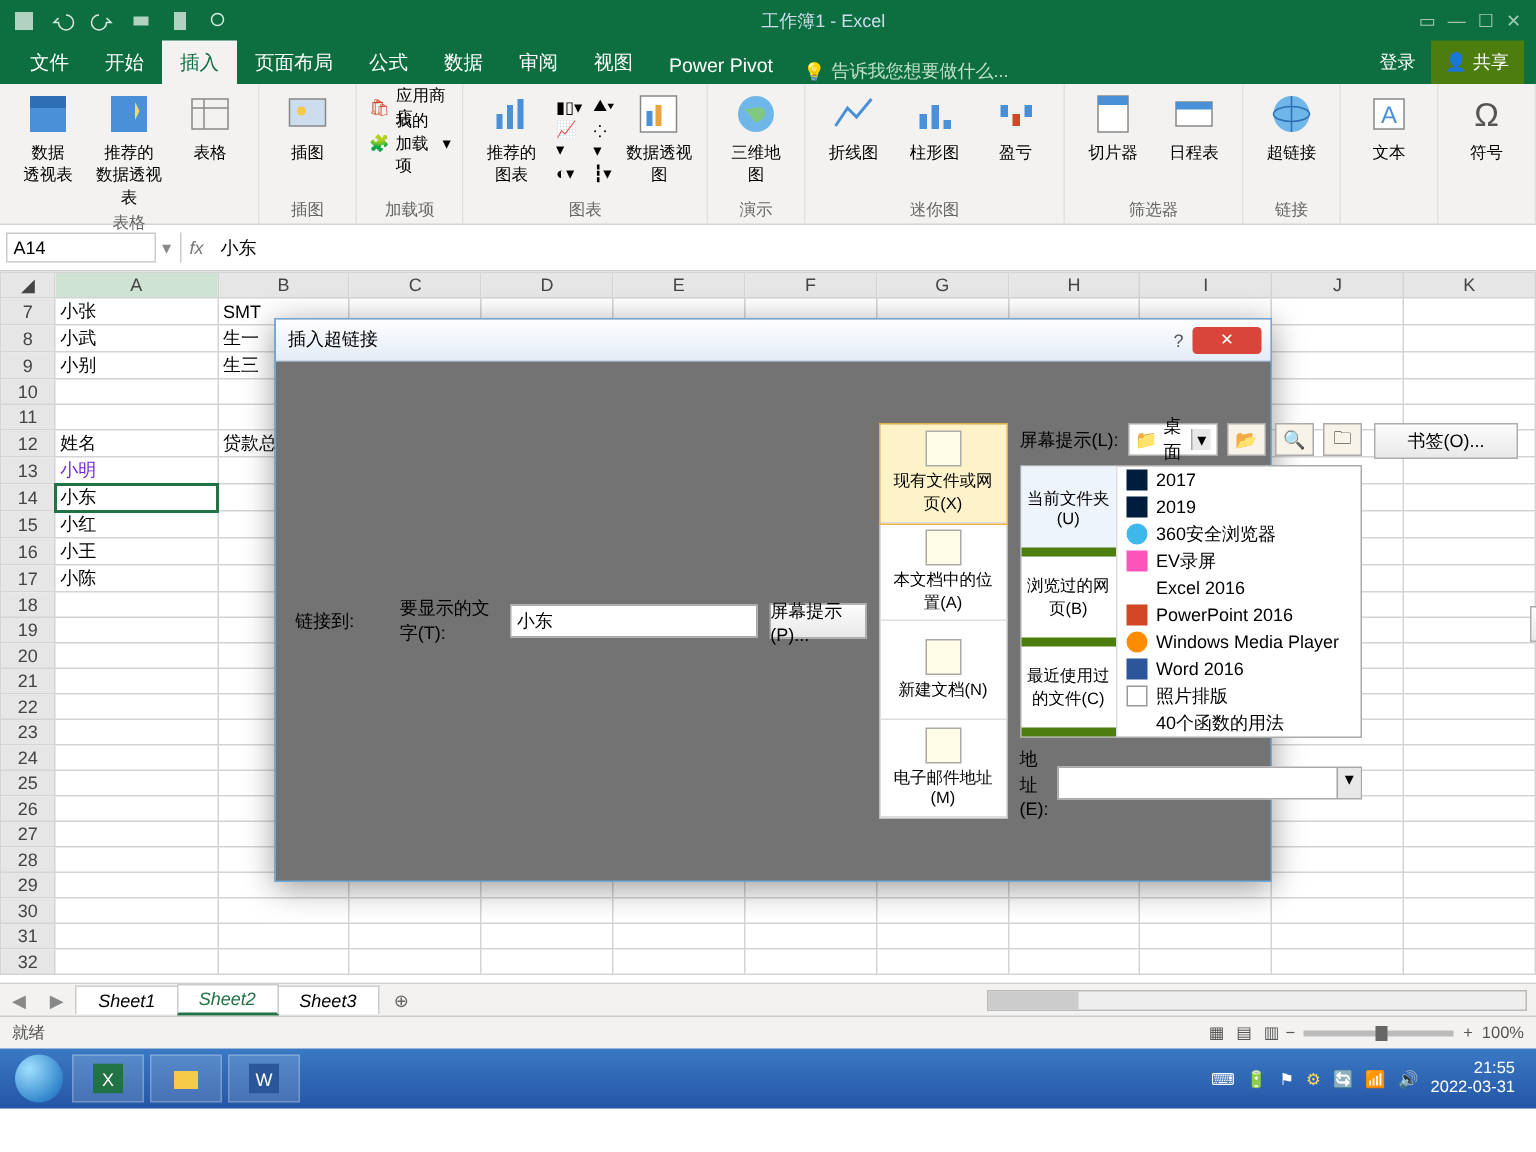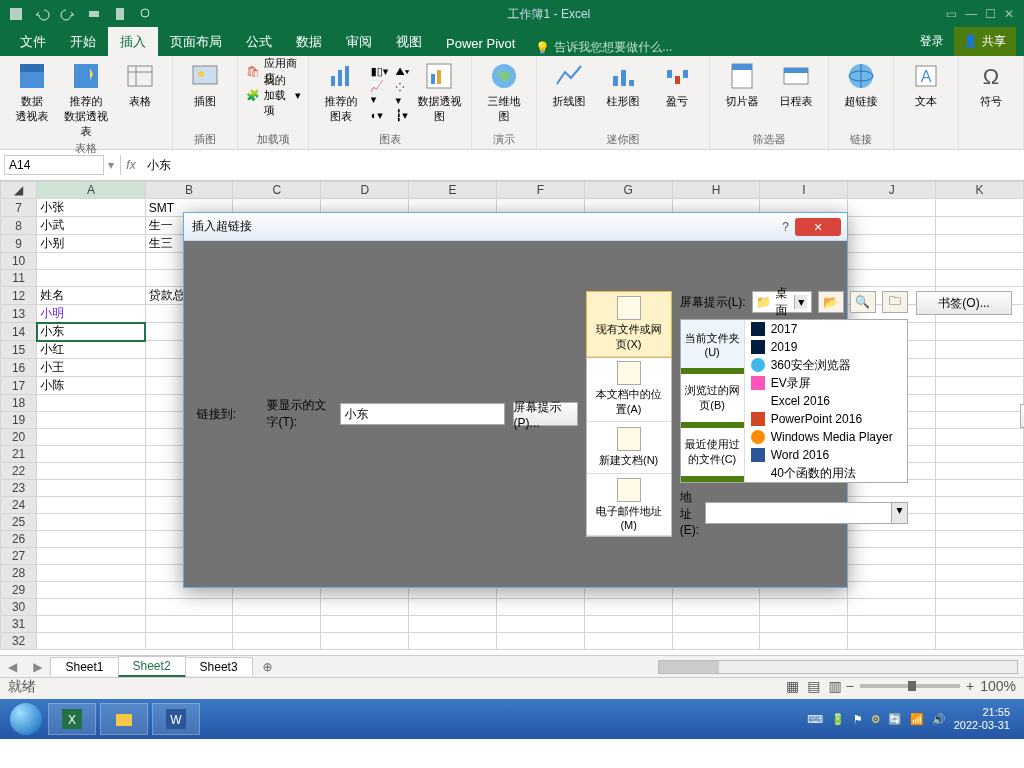--- a/index.html
+++ b/index.html
@@ -46,29 +46,29 @@
 .colrest { width: 68px; }
 .sheet td { padding: 0 3px; text-align: left; }
 .sheet td.num { text-align: right; }
 .sel-row th.rowhdr.sel, .sheet th.colsel { background:#cfe3d4; }
 .selcell { outline: 2px solid #217346; outline-offset: -1px; }
 .link { color: #6d28d9; }
 
 
 .sheettabs { height: 22px; border-top: 1px solid #ccc; display: flex; align-items: center; background:#f3f2f1; }
 .sheettabs .nav { padding: 0 8px; color:#888;}
-.stab { padding: 2px 14px; border: 1px solid #ccc; border-bottom: none; background:#fff; font-size:12px; margin-right:-1px;}
+.stab { padding: 2px 14px; border: 1px solid #ccc; border-bottom: none; background:#fff; font-size:12px; margin-right:-1px;font-style:italic;}
 .stab.active { border-bottom: 2px solid #217346; color:#217346; font-weight:500;}
 .addsheet { width:20px; text-align:center; color:#666; margin-left:6px;}
 .hscroll { flex:1; display:flex; justify-content:flex-end; padding-right:6px;}
 .hscroll-track { width:360px; height:14px; border:1px solid #bbb; background:#eee; position:relative;}
 .hscroll-thumb { position:absolute; left:0; top:0; bottom:0; width:60px; background:#ccc;}
 
 
-.statusbar { height: 22px; background: #f3f2f1; border-top: 1px solid #ccc; display: flex; align-items: flex-start; font-size: 14px; color:#555; padding: 0 8px;}
+.statusbar { height: 22px; background: #f3f2f1; border-top: 1px solid #ccc; display: flex; align-items: center; font-size: 11px; color:#555; padding: 0 8px;}
 .statusbar .spacer{flex:1;}
 .zoom { display:flex; align-items:center; gap:6px;}
 .zoom-track{ width:100px; height:4px; background:#bbb; position:relative;}
 .zoom-thumb{ position:absolute; left:48px; top:-3px; width:8px; height:10px; background:#666;}
 
 
 .taskbar { height: 40px; background: linear-gradient(#3b79c4,#2456a6); display: flex; align-items: center; padding: 0 6px; }
 .startbtn { width:40px; height:40px; display:flex; align-items:center; justify-content:center;}
 .orb { width:32px; height:32px; border-radius:50%; background: radial-gradient(circle at 30% 30%, #9fe0ff, #0a63b8);}
 .tbicon { width:48px; height:32px; margin:0 2px; background: rgba(255,255,255,.15); border:1px solid rgba(255,255,255,.25); display:flex; align-items:center; justify-content:center;}
@@ -966,20 +966,24 @@
               </div>
               <div class="fitem">
                 <span class="fico wm"></span>
                 <span>Windows Media Player</span>
               </div>
               <div class="fitem">
                 <span class="fico wd"></span>
                 <span>Word 2016</span>
               </div>
               <div class="fitem">
+                <span class="fico generic"></span>
+                <span>照片排版</span>
+              </div>
+              <div class="fitem">
                 <span class="fico xl"></span>
                 <span>40个函数的用法</span>
               </div>
             </div>
         </div>
         <div class="addr-row">
           <span>地址(E):</span>
           <div class="addr-input">
               <input style="flex: 1 1 0%; border: none; outline: none; padding: 0px 4px;" value="">
               <span class="dd">▾</span>

